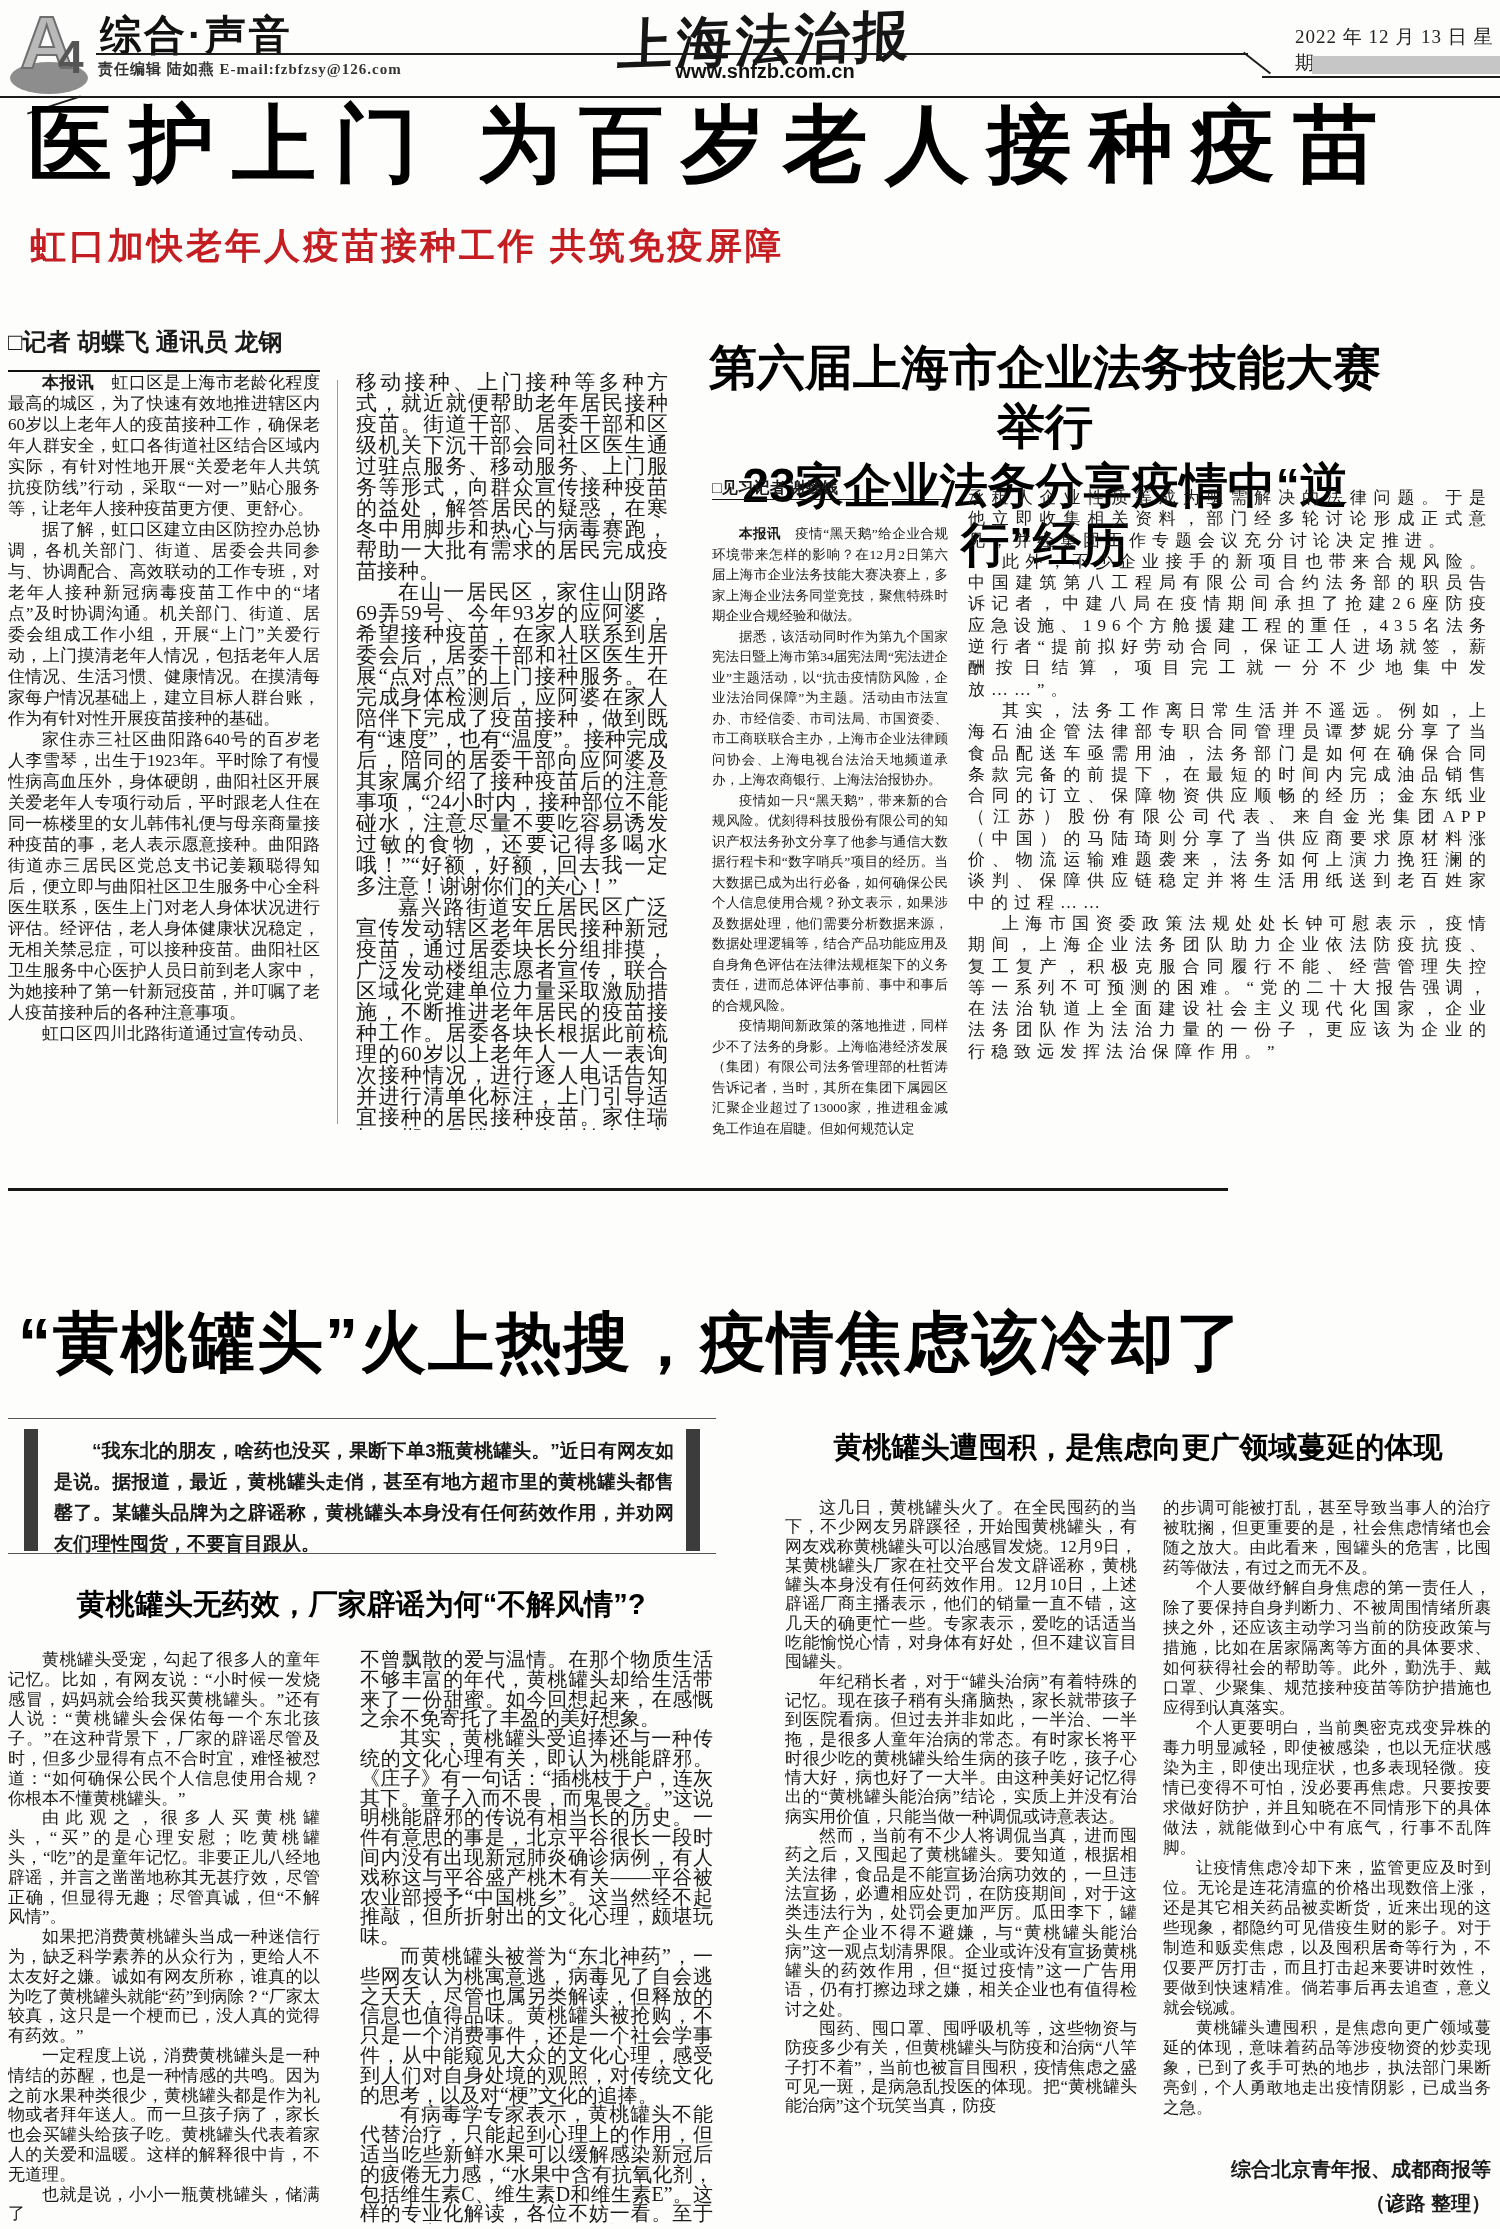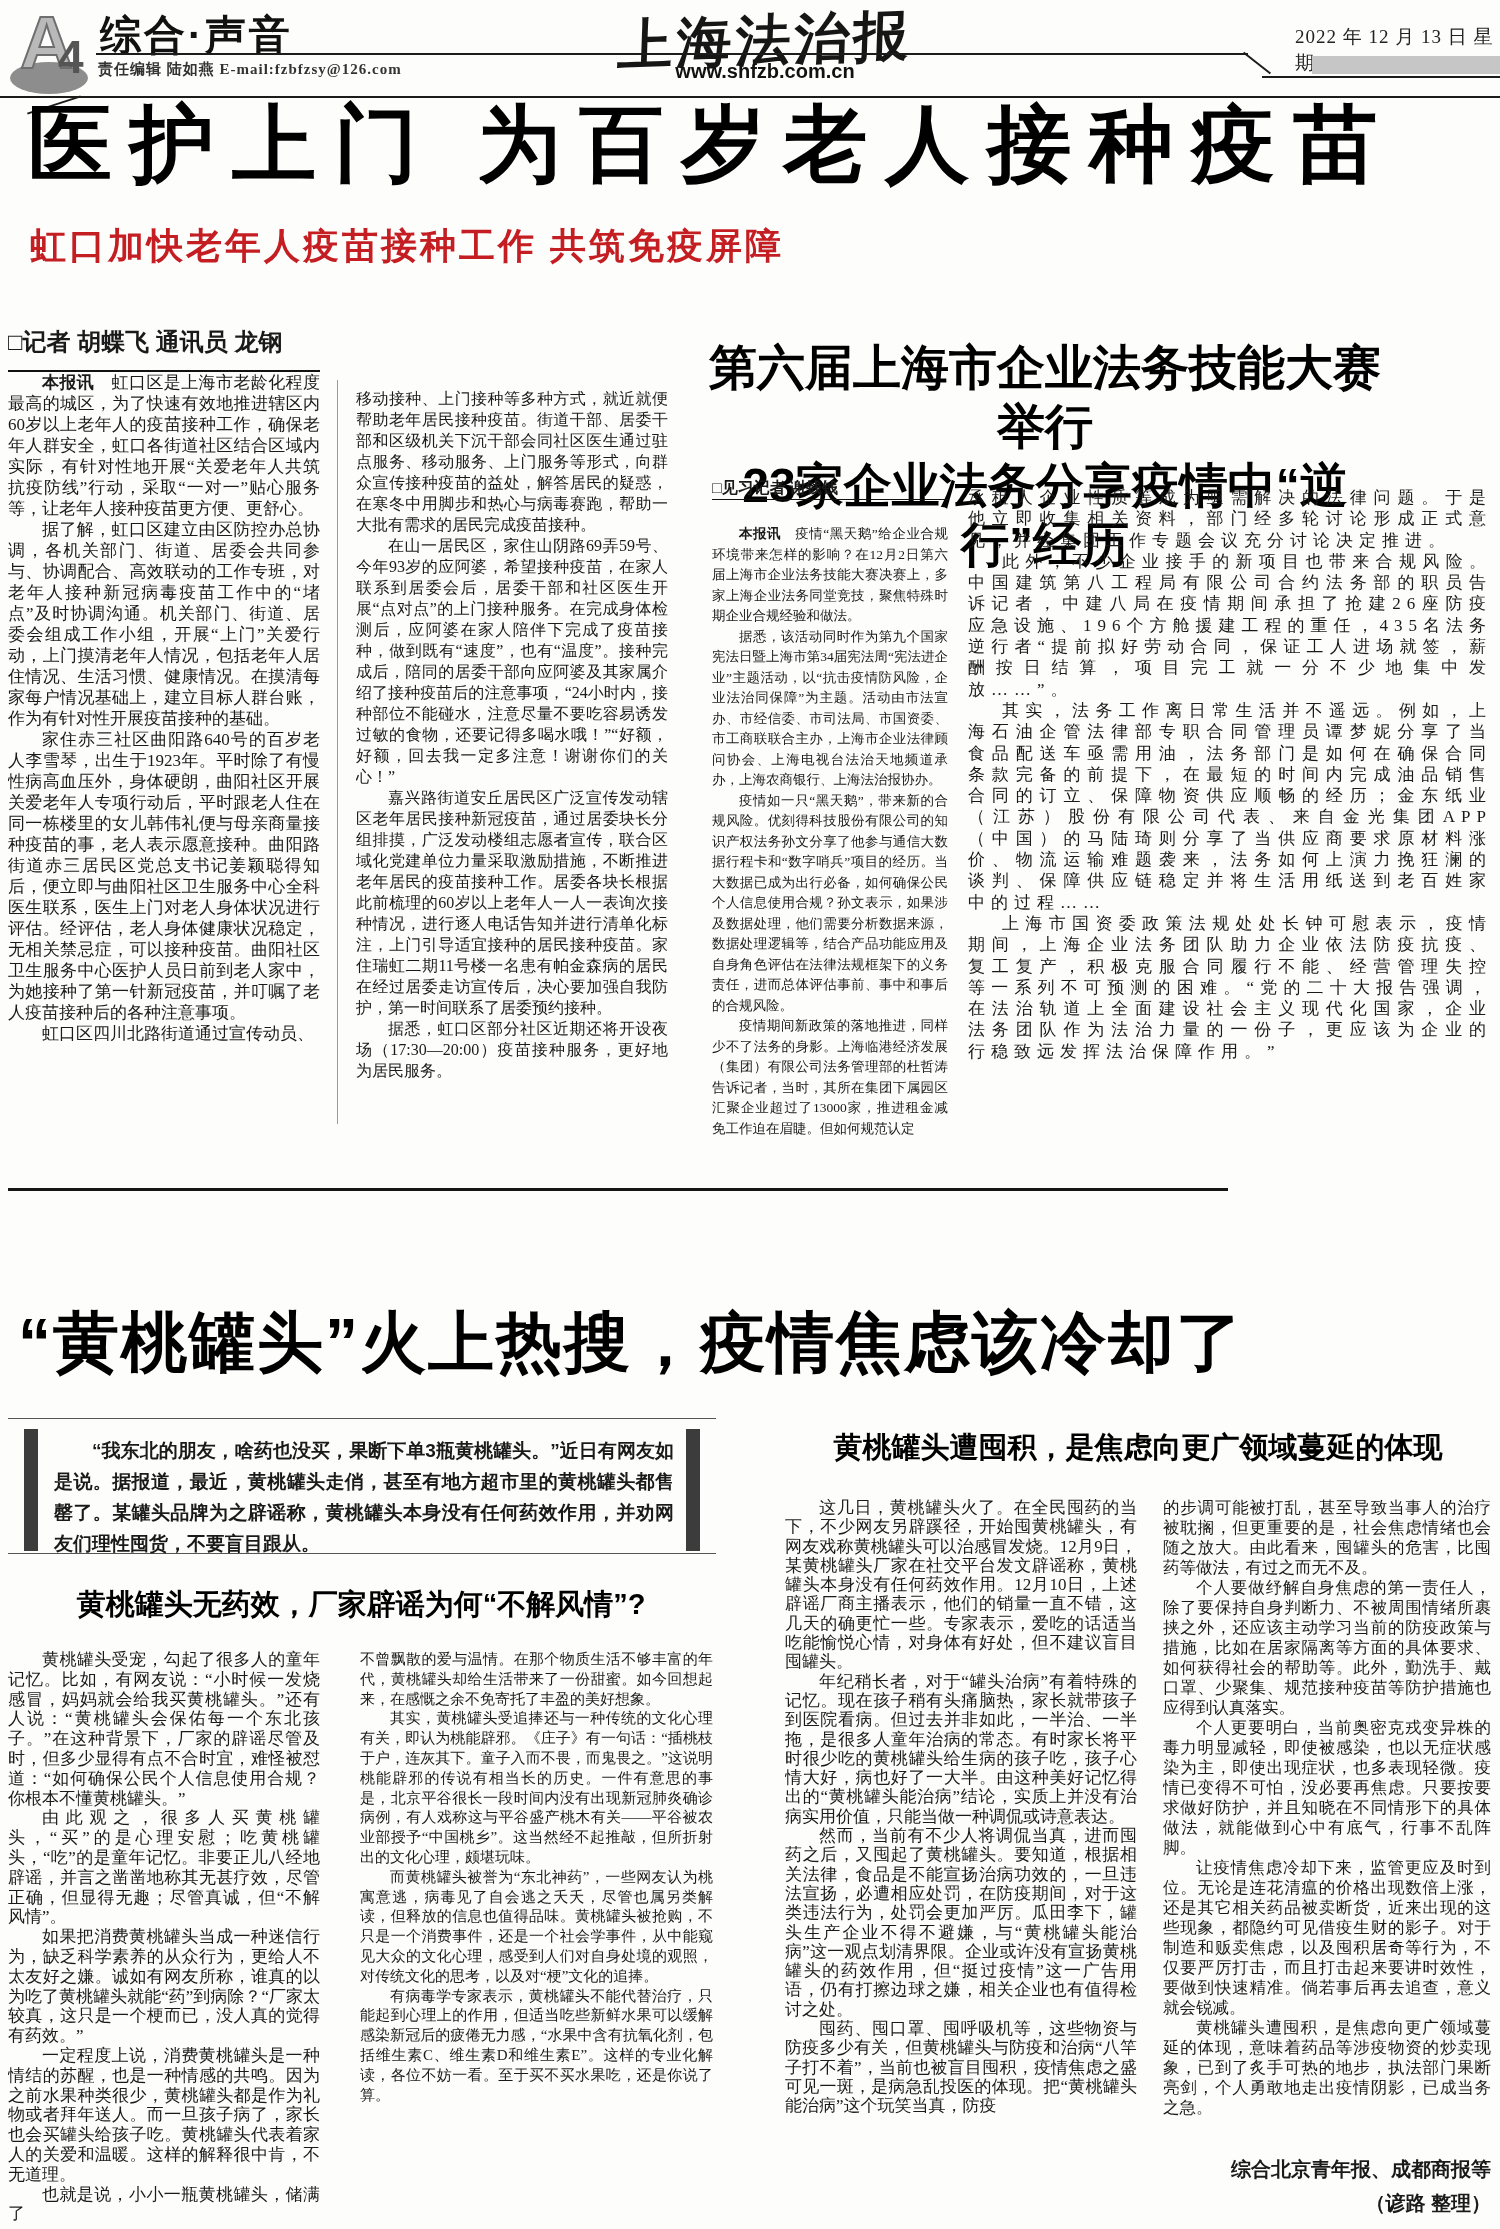--- a/index.html
+++ b/index.html
@@ -29,21 +29,21 @@
   
   #a1-headline{left:28px;top:88px;width:1450px;font-family:"Liberation Sans",sans-serif;
      font-size:84px;font-weight:900;letter-spacing:18px;white-space:nowrap;color:#000;}
   #a1-subhead{left:30px;top:222px;font-family:"Liberation Sans",sans-serif;font-size:36px;font-weight:700;
      letter-spacing:3px;color:#c41e22;}
   #a1-byline{left:8px;top:326px;width:312px;font-family:"Liberation Sans",sans-serif;font-size:24px;
      font-weight:700;border-bottom:2px solid #111;padding-bottom:12px;}
   .bodycol p{margin:0;text-indent:2em;text-align:justify;}
   .bodycol p.cont{text-indent:0;}
   #a1-col1{left:8px;top:372px;width:312px;height:758px;font-size:17px;line-height:21px;overflow:hidden;}
-  #a1-col2{left:356px;top:372px;width:312px;height:758px;font-size:16px;line-height:21px;overflow:hidden;margin-top:16px;}
+  #a1-col2{left:356px;top:372px;width:312px;height:758px;font-size:21px;line-height:21px;overflow:hidden;}
   #a1-colrule{left:337px;top:380px;width:1px;height:744px;background:#9a9a9a;}
   
   #a2-headline{left:690px;top:338px;width:710px;text-align:center;font-family:"Liberation Sans",sans-serif;
      font-size:48px;font-weight:900;line-height:59px;color:#000;}
   #a2-byline{left:712px;top:478px;width:236px;font-family:"Liberation Sans",sans-serif;font-size:16px;
      font-weight:700;border-bottom:1.5px solid #111;padding-bottom:0;}
   #a2-col1{left:712px;top:524px;width:236px;height:622px;font-size:13.5px;line-height:20.5px;overflow:hidden;}
   #a2-col2{left:968px;top:487px;width:524px;height:660px;font-size:17px;line-height:21.3px;
      letter-spacing:6px;overflow:hidden;}
   #section-divider{left:8px;top:1188px;width:1220px;height:3px;background:#161616;}
@@ -53,21 +53,21 @@
   #a3-box{left:8px;top:1418px;width:708px;height:134px;border-top:1.5px solid #555;border-bottom:1.5px solid #555;}
   #a3-box-barL{left:16px;top:10px;width:14px;height:122px;background:#3c3c3c;}
   #a3-box-barR{right:16px;top:10px;width:14px;height:122px;background:#3c3c3c;}
   #a3-box-text{left:46px;top:16px;width:620px;font-family:"Liberation Sans",sans-serif;font-size:19px;
      font-weight:700;line-height:31px;text-indent:2em;text-align:justify;}
   #a3-subR{left:785px;top:1428px;width:706px;text-align:center;font-family:"Liberation Sans",sans-serif;
      font-size:29px;font-weight:800;color:#000;}
   #a3-subL{left:8px;top:1585px;width:706px;text-align:center;font-family:"Liberation Sans",sans-serif;
      font-size:29px;font-weight:800;color:#000;}
   #a3-colL1{left:8px;top:1650px;width:312px;height:574px;font-size:17px;line-height:19.8px;overflow:hidden;}
-  #a3-colL2{left:360px;top:1650px;width:353px;height:574px;font-size:15px;line-height:19.8px;overflow:hidden;}
+  #a3-colL2{left:360px;top:1650px;width:353px;height:574px;font-size:20px;line-height:19.8px;overflow:hidden;}
   #a3-colM{left:785px;top:1498px;width:352px;height:726px;font-size:17px;line-height:19.3px;overflow:hidden;}
   #a3-colR{left:1163px;top:1498px;width:328px;height:652px;font-size:16.5px;line-height:20px;overflow:hidden;}
   #a3-attr{left:1163px;top:2152px;width:328px;text-align:right;font-family:"Liberation Sans",sans-serif;
      font-size:20px;font-weight:800;line-height:34px;}
 </style>
 </head>
 <body>
 
 <div id="page">
 

